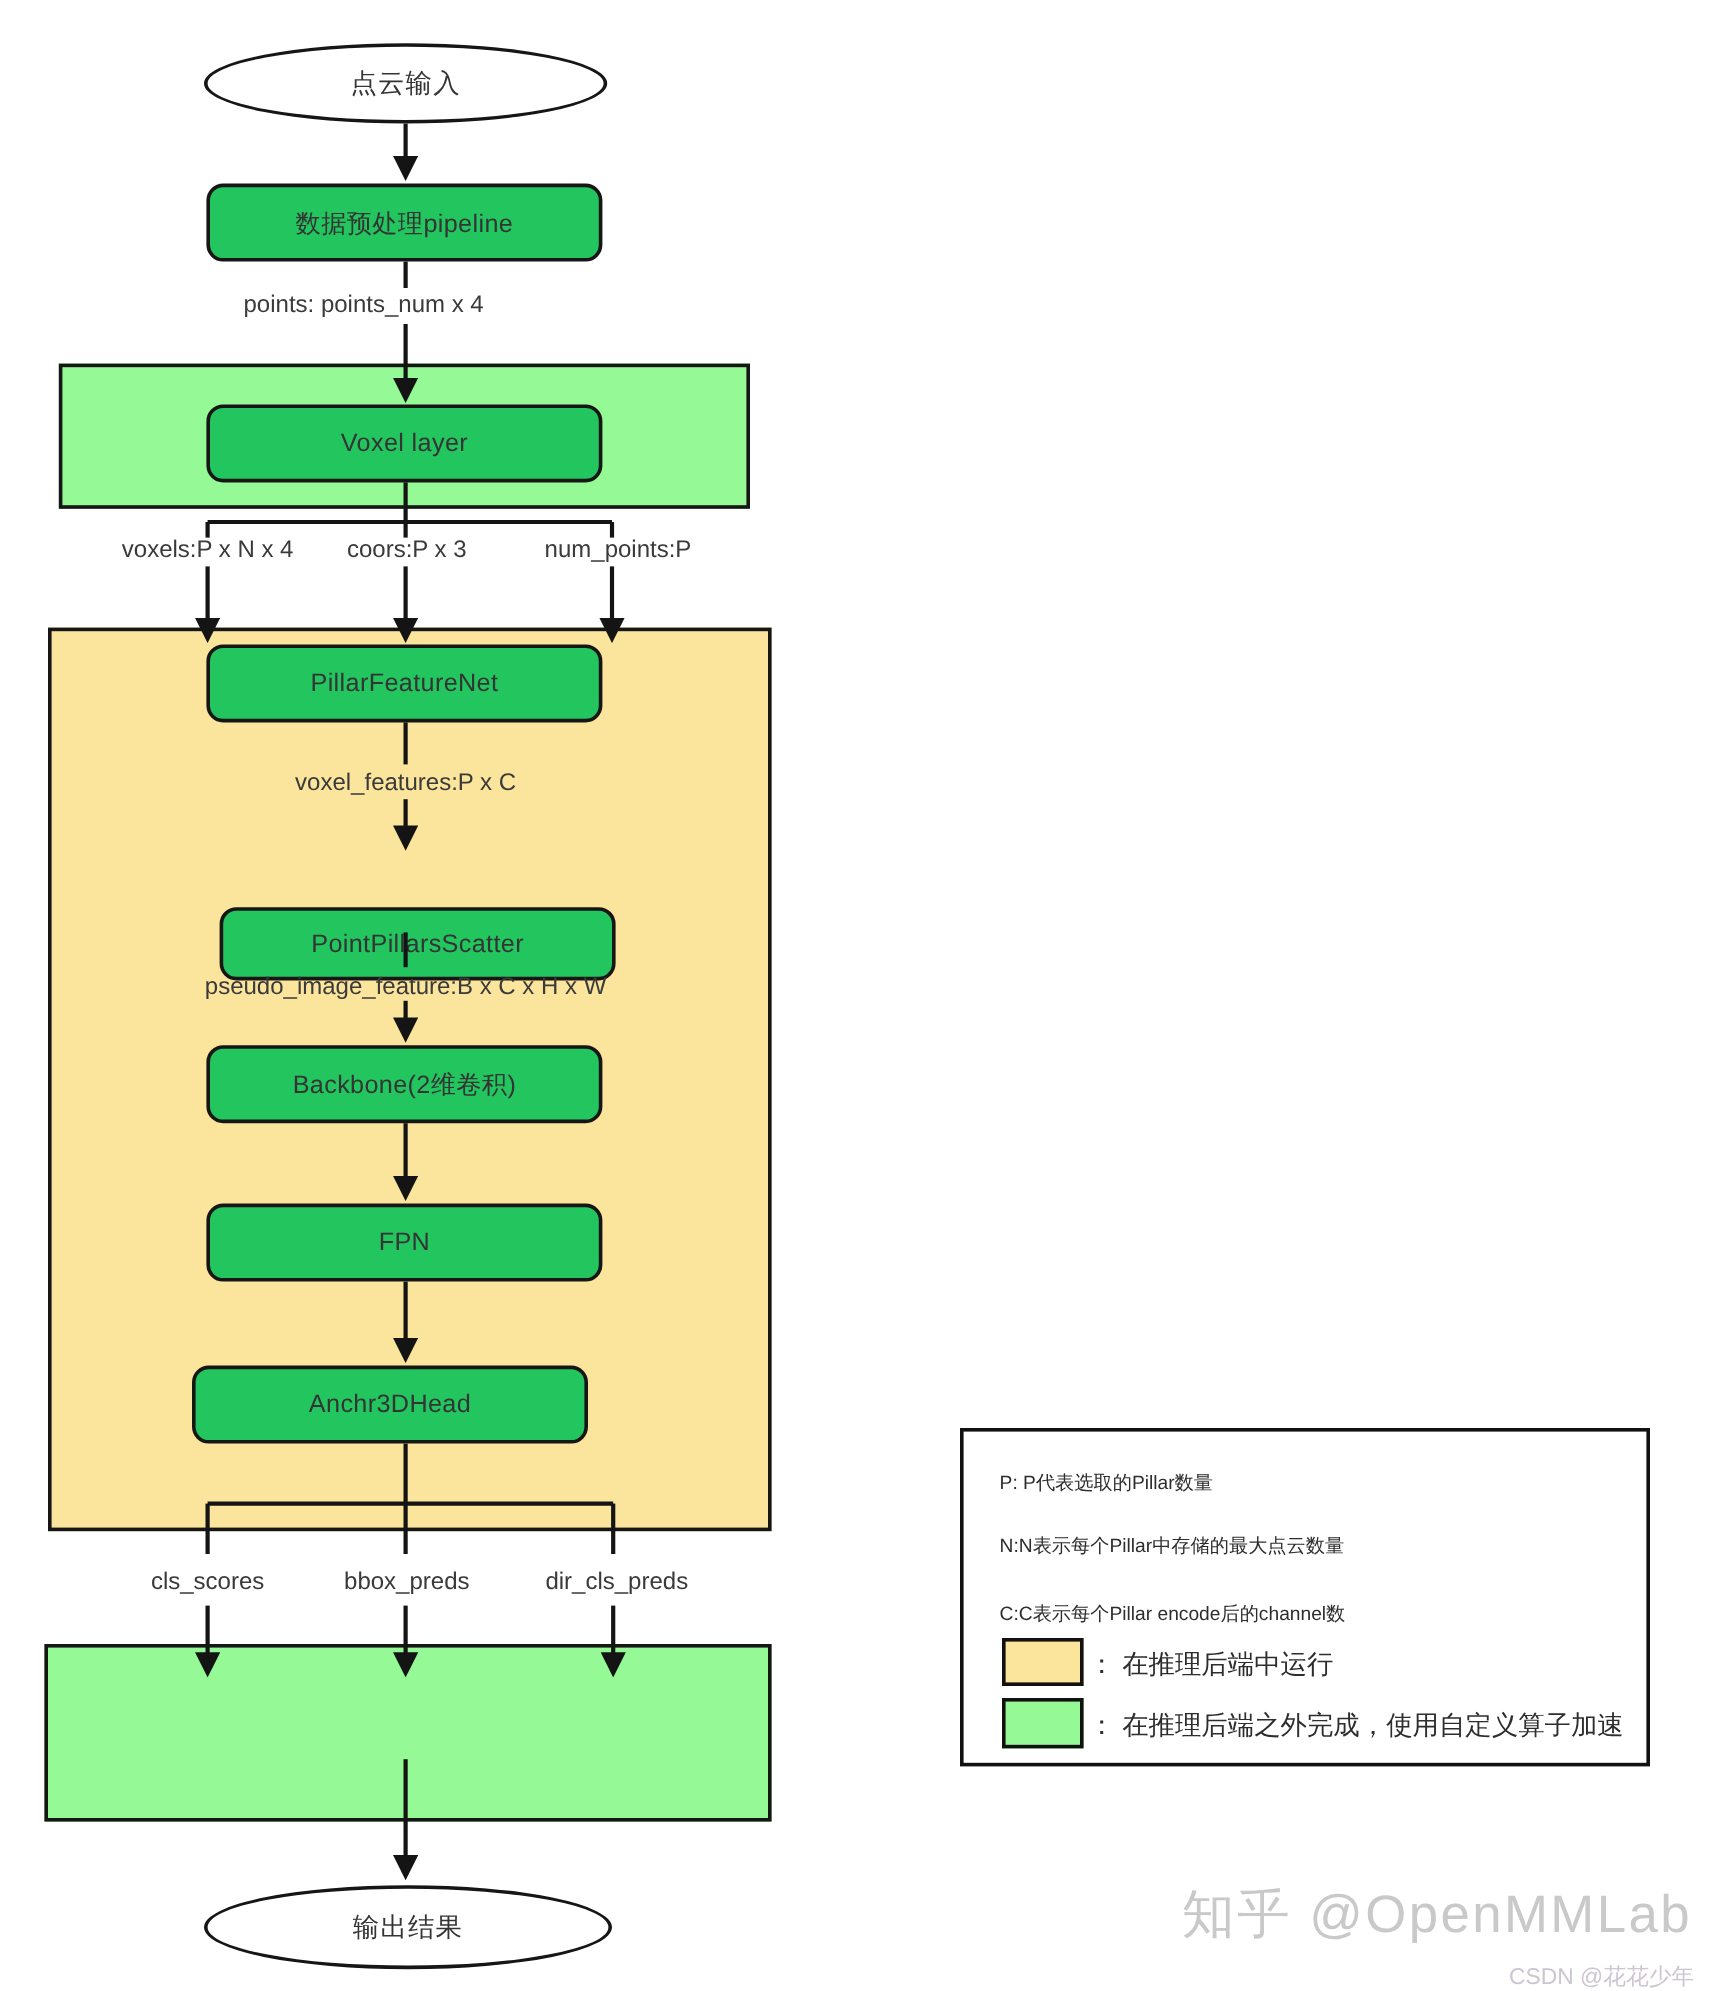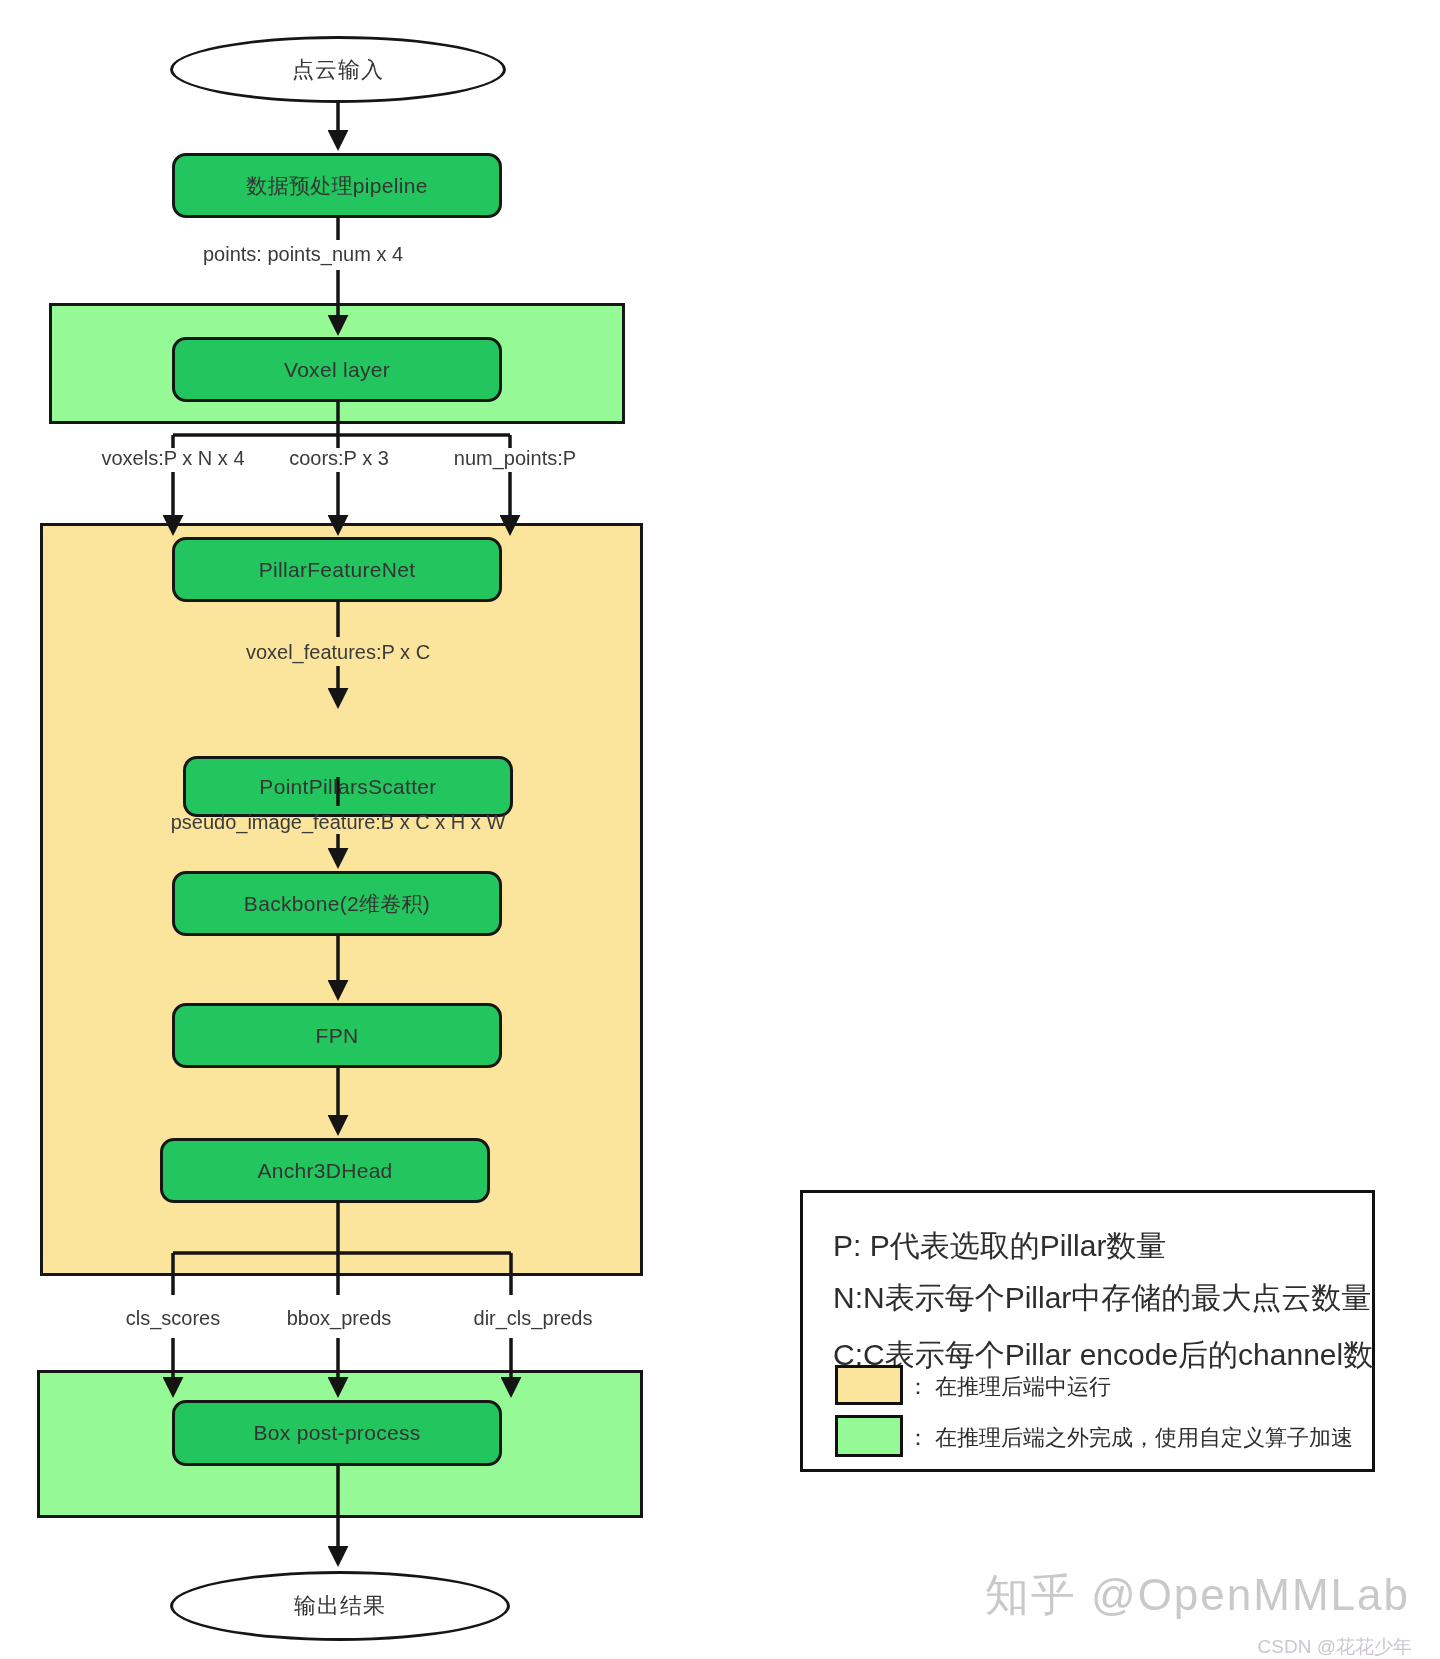--- a/index.html
+++ b/index.html
@@ -20,21 +20,21 @@
   }
   .edge-label{
     position:absolute;font-size:20px;color:#3a3a3a;text-align:center;z-index:4;
     white-space:nowrap;display:flex;align-items:center;justify-content:center;
   }
   #connectors{position:absolute;left:0;top:0;z-index:3;pointer-events:none;}
   .legend{
     position:absolute;left:800px;top:1190px;width:575px;height:282px;
     border:3px solid #111111;background:#ffffff;z-index:2;box-sizing:border-box;
   }
-  .legend-note{position:absolute;font-size:30px;color:#2d2d2d;white-space:nowrap;}
+  .legend-note{position:absolute;font-size:16px;color:#2d2d2d;white-space:nowrap;}
   .legend-swatch{position:absolute;border:3px solid #111111;box-sizing:border-box;}
   .legend-swatch-label{position:absolute;font-size:22px;color:#2d2d2d;white-space:nowrap;}
   .watermark-zhihu{
     position:absolute;left:950px;top:1566px;width:460px;height:54px;text-align:right;
     font-size:44px;color:#c9c9c9;z-index:5;white-space:nowrap;letter-spacing:2px;
     text-shadow:1px 1px 0 #ffffff;
   }
   .watermark-csdn{
     position:absolute;left:1100px;top:1634px;width:312px;height:24px;text-align:right;
     font-size:19px;color:#cdc5d1;z-index:5;white-space:nowrap;
@@ -62,39 +62,38 @@
   <div class="node" style="left:172px;top:537px;width:330px;height:65px;">PillarFeatureNet</div>
 
   <div class="node" style="left:183px;top:712px;width:330px;height:61px;margin-top:44px;">PointPillarsScatter</div>
 
   <div class="node" style="left:172px;top:871px;width:330px;height:65px;">Backbone(2维卷积)</div>
 
   <div class="node" style="left:172px;top:1003px;width:330px;height:65px;">FPN</div>
 
   <div class="node" style="left:160px;top:1138px;width:330px;height:65px;">Anchr3DHead</div>
 
-  <div class="node" style="left:172px;top:1400px;width:330px;height:66px;">Box post-process</div>
 
   <div class="edge-label" style="left:153px;top:240px;width:300px;height:28px;">points: points_num x 4</div>
 
   <div class="edge-label" style="left:63px;top:444px;width:220px;height:28px;">voxels:P x N x 4</div>
 
   <div class="edge-label" style="left:249px;top:444px;width:180px;height:28px;">coors:P x 3</div>
 
   <div class="edge-label" style="left:415px;top:444px;width:200px;height:28px;">num_points:P</div>
 
   <div class="edge-label" style="left:188px;top:638px;width:300px;height:28px;">voxel_features:P x C</div>
 
   <div class="edge-label" style="left:118px;top:808px;width:440px;height:28px;">pseudo_image_feature:B x C x H x W</div>
 
   <div class="edge-label" style="left:73px;top:1304px;width:200px;height:28px;">cls_scores</div>
 
   <div class="edge-label" style="left:239px;top:1304px;width:200px;height:28px;">bbox_preds</div>
 
-  <div class="edge-label" style="left:433px;top:1304px;width:200px;height:28px;">dir_cls_preds</div>
+  <div class="edge-label" style="left:414px;top:1304px;width:200px;height:28px;">dir_cls_preds</div>
 
   <svg id="connectors" width="720" height="1659" viewBox="0 0 720 1659">
     <defs>
       <marker id="ah" markerWidth="6" markerHeight="6" refX="4.6" refY="3" orient="auto">
         <path d="M0,0 L6,3 L0,6 Z" fill="#141414"></path>
       </marker>
     </defs>
     <g stroke="#141414" stroke-width="3.5" fill="none">
 
       <path d="M338 103 V146" marker-end="url(#ah)"></path>

